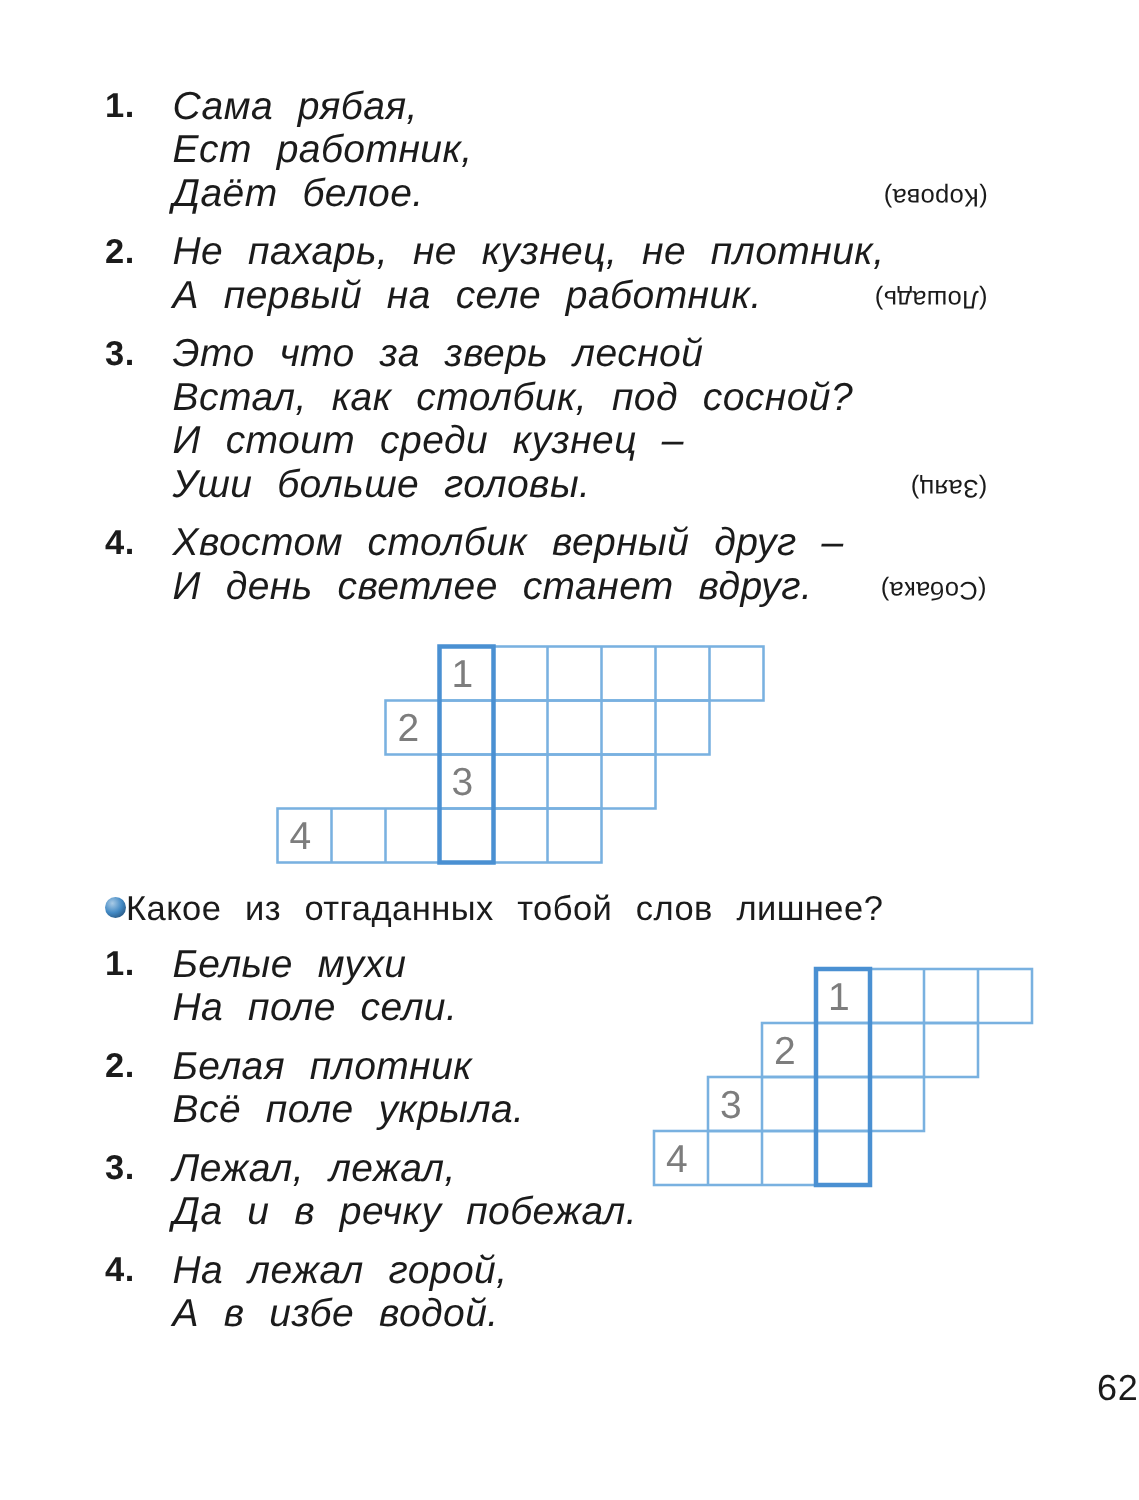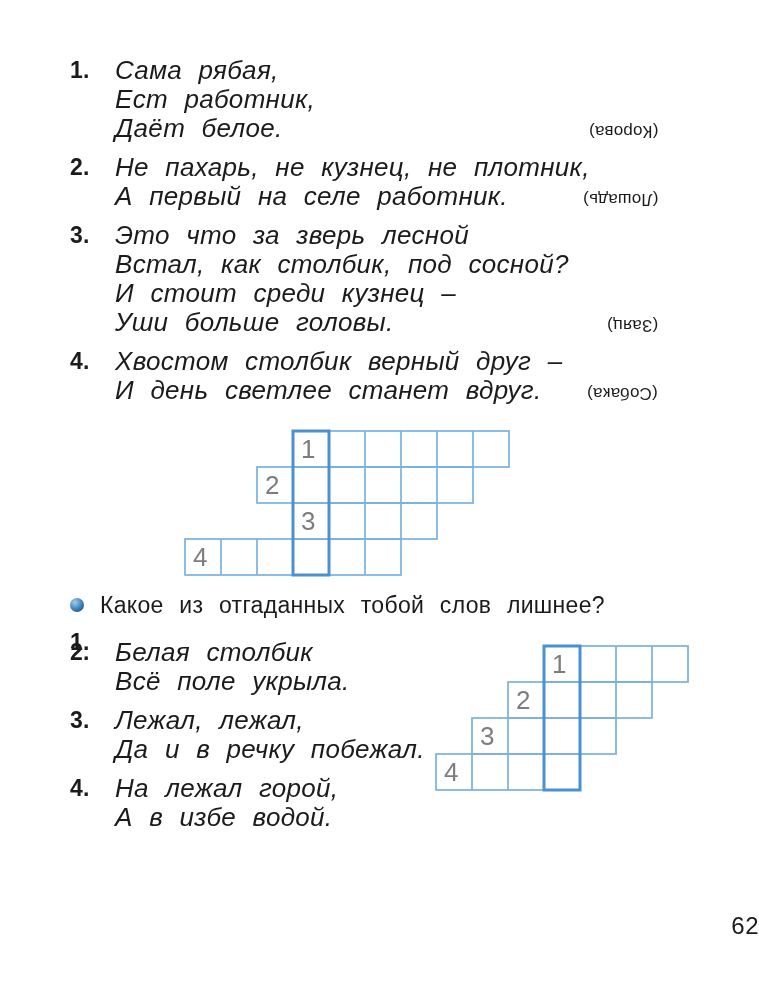--- a/index.html
+++ b/index.html
@@ -84,21 +84,20 @@
   }
   .bullet {
     width: 14px;
     height: 14px;
     border-radius: 50%;
     margin-top: 7px;
     background: radial-gradient(circle at 35% 30%, #a9cbe6, #4289c4 48%, #1a3c5f 100%);
     flex: 0 0 auto;
   }
   .question-text {
-    margin-left: 16px;
     font-size: 23px;
     line-height: 29px;
     letter-spacing: 0.3px;
     word-spacing: 9px;
     white-space: nowrap;
     text-align: right;
   }
 
   
   .page-number {
@@ -185,25 +184,29 @@
     </svg>
 
   <div class="question">
     <span class="bullet"></span>
     <span class="question-text">Какое  из  отгаданных  тобой  слов  лишнее?</span>
   </div>
 
   <div id="section2" class="riddle-section">
       <div class="riddle">
         <span class="riddle-num">1.</span>
+        <div class="riddle-lines">
+          <div class="riddle-line">Белые  мухи</div>
+          <div class="riddle-line">На  поле  сели.</div>
+        </div>
       </div>
       <div class="riddle">
         <span class="riddle-num">2.</span>
         <div class="riddle-lines">
-          <div class="riddle-line">Белая  столбик</div>
+          <div class="riddle-line">Белая  плотник</div>
           <div class="riddle-line">Всё  поле  укрыла.</div>
         </div>
       </div>
       <div class="riddle">
         <span class="riddle-num">3.</span>
         <div class="riddle-lines">
           <div class="riddle-line">Лежал,  лежал,</div>
           <div class="riddle-line">Да  и  в  речку  побежал.</div>
         </div>
       </div>

